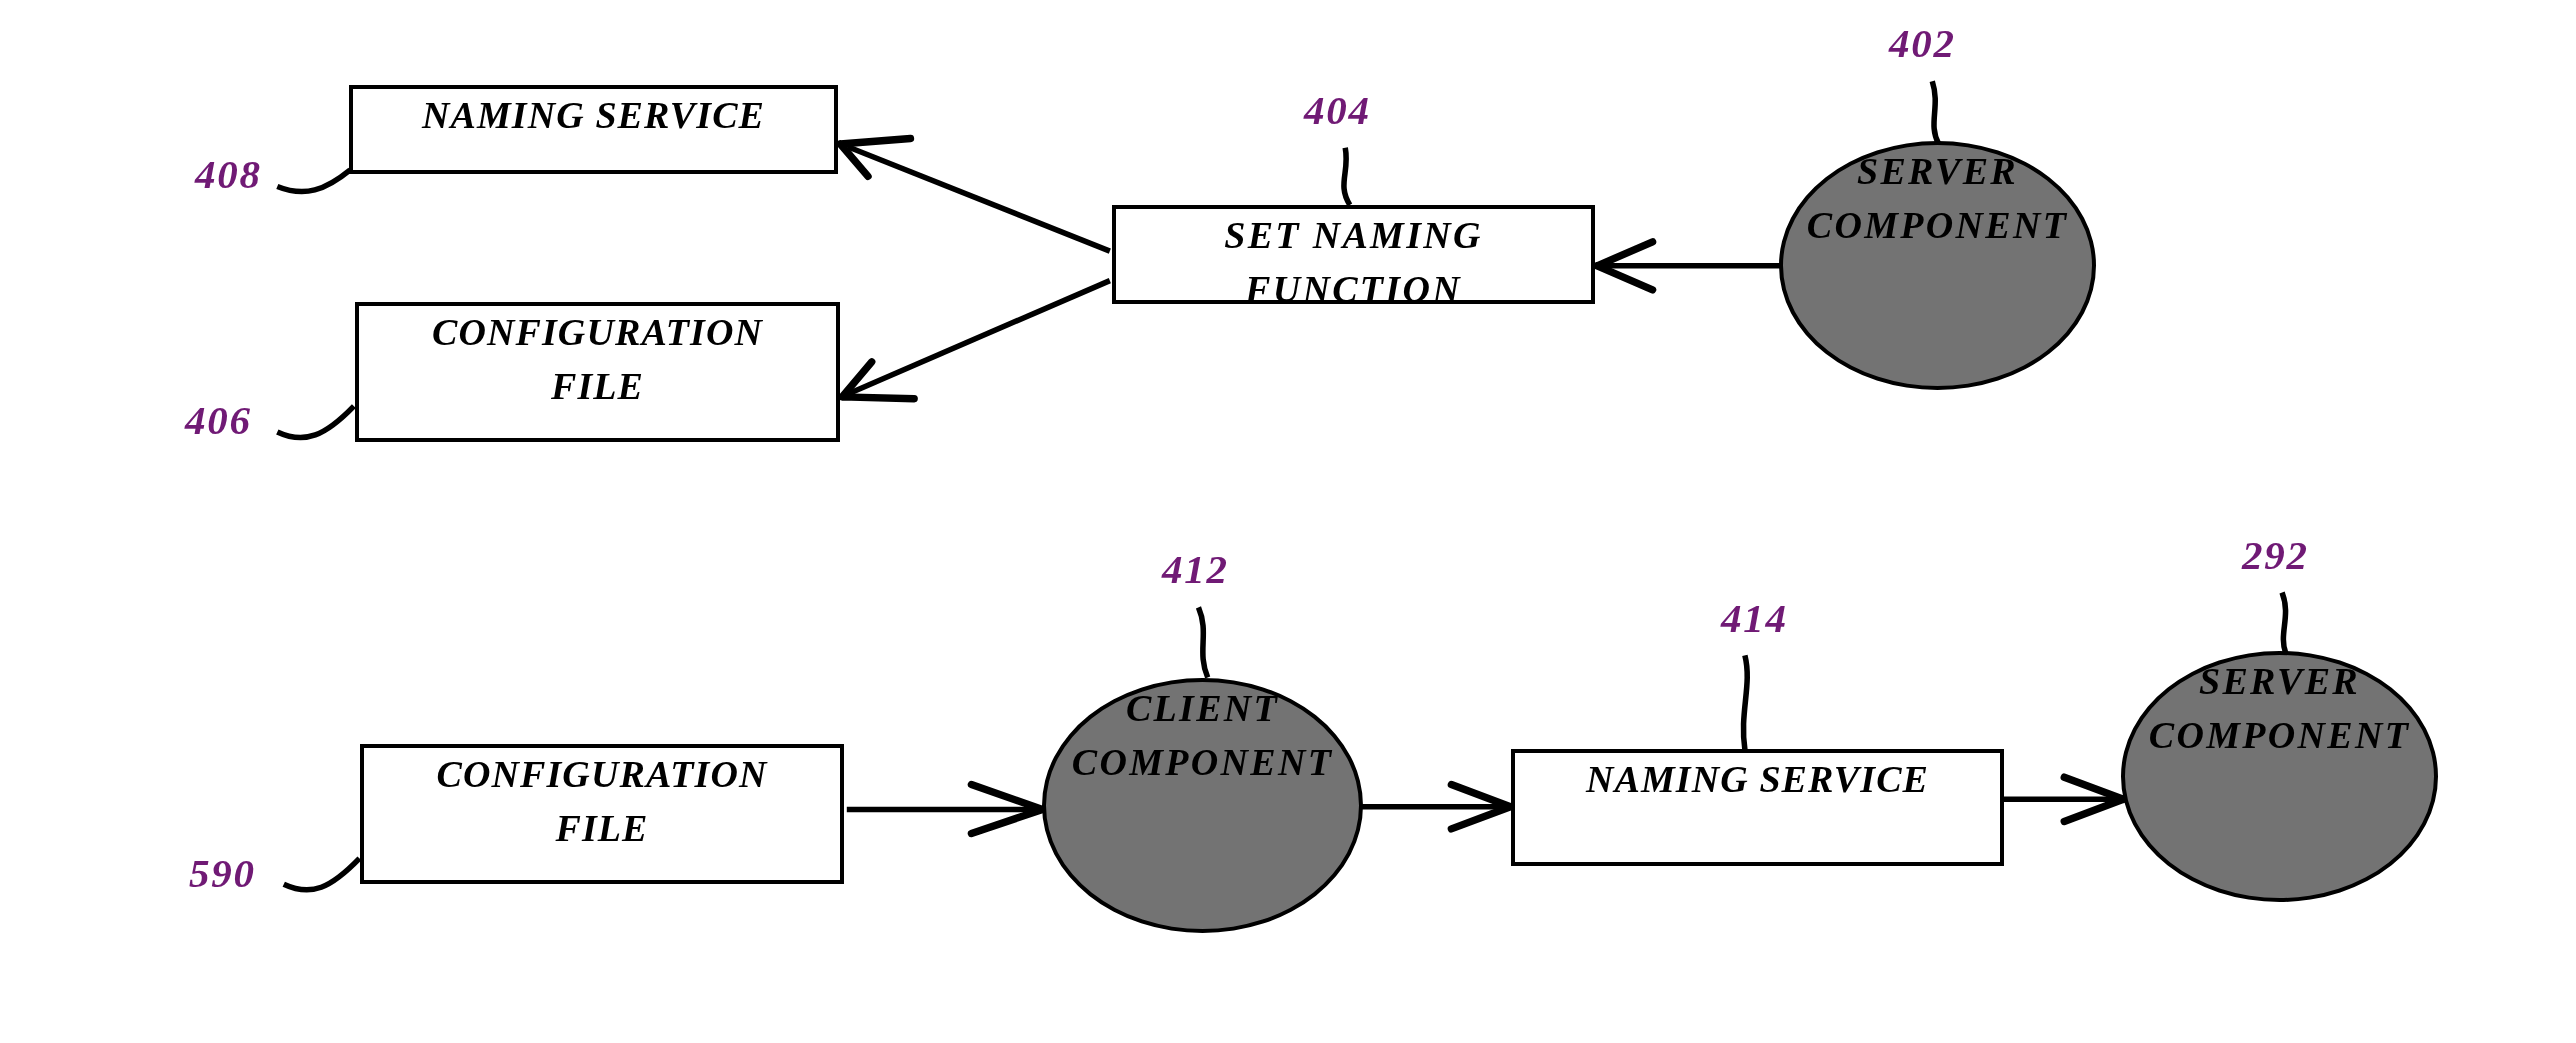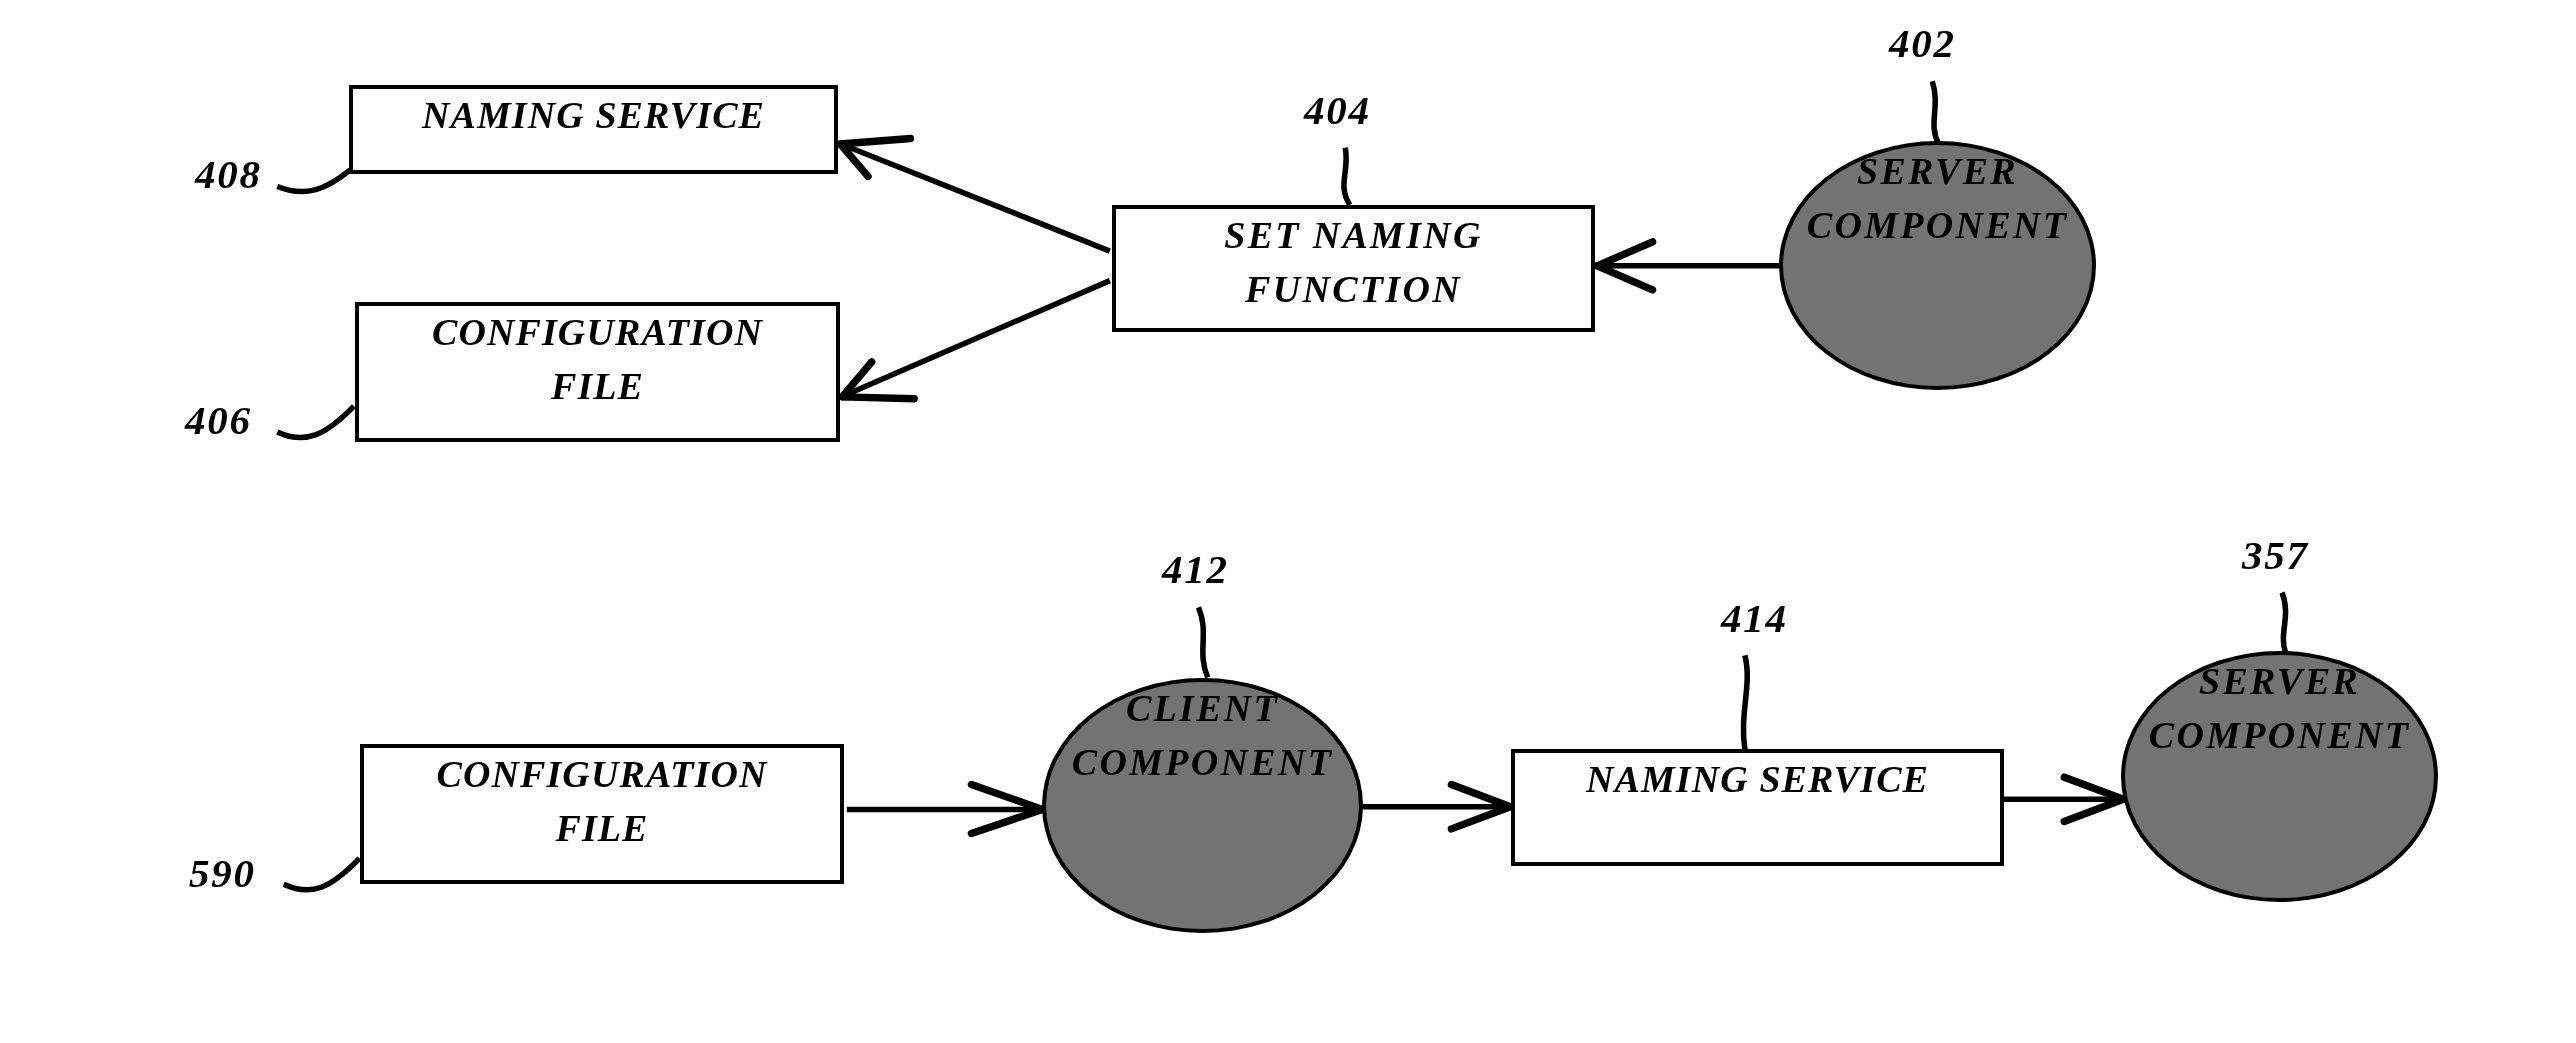--- a/index.html
+++ b/index.html
@@ -58,21 +58,21 @@
     letter-spacing: 1.1px;
   }
   
   .ref-num {
     position: absolute;
     font-family: "Liberation Serif", "DejaVu Serif", serif;
     font-style: italic;
     font-weight: 700;
     font-size: 41px;
     letter-spacing: 1.8px;
-    color: #000000;
+    color: #701a75;
     white-space: nowrap;
   }
 </style>
 </head>
 <body>
 
 <div id="figure-root">
 
   <svg id="figure-svg" viewBox="0 0 2790 1130">
 
@@ -127,21 +127,21 @@
     <span class="node-label tight">NAMING SERVICE</span>
   </div>
   <span class="ref-num" style="left:195px; top:150px;">408</span>
 
   <div class="node node-box" style="left:355px; top:302px; width:485px; height:140px;">
     <span class="node-label tight">CONFIGURATION
 FILE</span>
   </div>
   <span class="ref-num" style="left:185px; top:396px;">406</span>
 
-  <div class="node node-box" style="left:1112px; top:205px; width:483px; height:127px;">
+  <div class="node node-box" style="left:1112px; top:205px; width:483px; height:99px;">
     <span class="node-label">SET NAMING
 FUNCTION</span>
   </div>
   <span class="ref-num" style="left:1304px; top:86px;">404</span>
 
   <div class="node node-ellipse" style="left:1779px; top:141px; width:317px; height:249px;">
     <span class="node-label">SERVER
 COMPONENT</span>
   </div>
   <span class="ref-num" style="left:1889px; top:18.5px;">402</span>
@@ -160,16 +160,16 @@
 
   <div class="node node-box" style="left:1511px; top:749px; width:493px; height:117px;">
     <span class="node-label tight">NAMING SERVICE</span>
   </div>
   <span class="ref-num" style="left:1703px; top:594px;margin-left:18px;">414</span>
 
   <div class="node node-ellipse" style="left:2121px; top:651px; width:317px; height:251px;">
     <span class="node-label">SERVER
 COMPONENT</span>
   </div>
-  <span class="ref-num" style="left:2242px; top:531px;">357</span>
+  <span class="ref-num" style="left:2242px; top:531px;">292</span>
 
 </div>
 
 
 </body></html>

